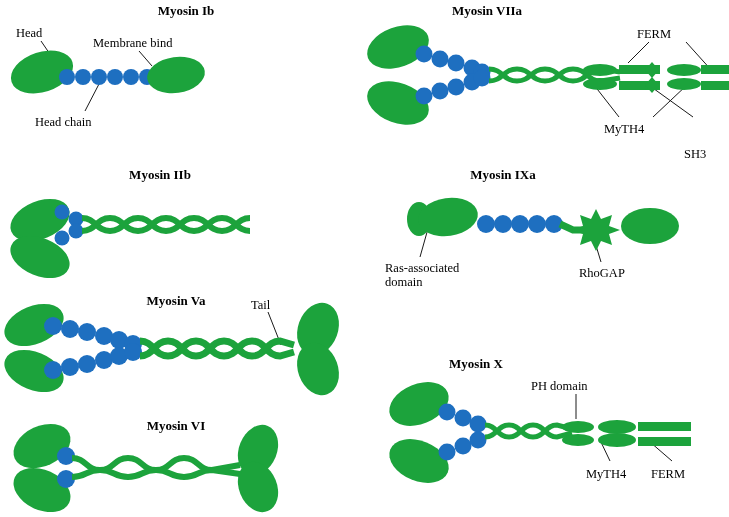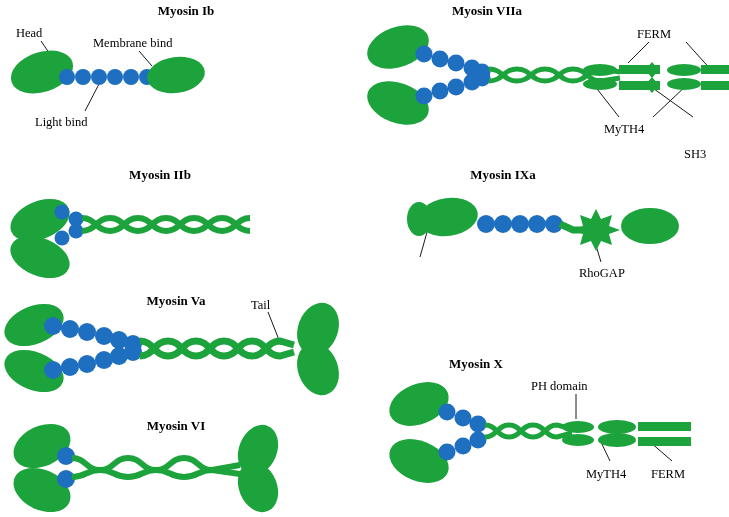--- a/index.html
+++ b/index.html
@@ -52,26 +52,28 @@
   <div class="panel-title" style="left:186px; top:3px;">Myosin Ib</div>
   <div class="panel-title" style="left:487px; top:3px;">Myosin VIIa</div>
   <div class="panel-title" style="left:160px; top:167px;">Myosin IIb</div>
   <div class="panel-title" style="left:503px; top:167px;">Myosin IXa</div>
   <div class="panel-title" style="left:176px; top:293px;">Myosin Va</div>
   <div class="panel-title" style="left:176px; top:418px;">Myosin VI</div>
   <div class="panel-title" style="left:476px; top:356px;">Myosin X</div>
 
   <div class="anno-label" style="left:16px; top:26px;">Head</div>
   <div class="anno-label" style="left:93px; top:36px;">Membrane bind</div>
-  <div class="anno-label" style="left:35px; top:115px;">Light bind</div>
+  <div class="anno-label" style="left:35px; top:115px;">Head chain</div>
 
   <div class="anno-label" style="left:637px; top:27px;">FERM</div>
   <div class="anno-label" style="left:604px; top:122px;">MyTH4</div>
   <div class="anno-label" style="left:684px; top:122px;margin-top:25px;">SH3</div>
 
+  <div class="anno-label" style="left:385px; top:261px; white-space:pre;">Ras-associated
+domain</div>
   <div class="anno-label" style="left:579px; top:266px;">RhoGAP</div>
 
   <div class="anno-label" style="left:251px; top:298px;">Tail</div>
 
   <div class="anno-label" style="left:531px; top:379px;text-align:center;">PH domain</div>
   <div class="anno-label" style="left:586px; top:467px;">MyTH4</div>
   <div class="anno-label" style="left:651px; top:467px;">FERM</div>
 
   <svg class="diagram" width="729" height="517" viewBox="0 0 729 517">
     <defs>

